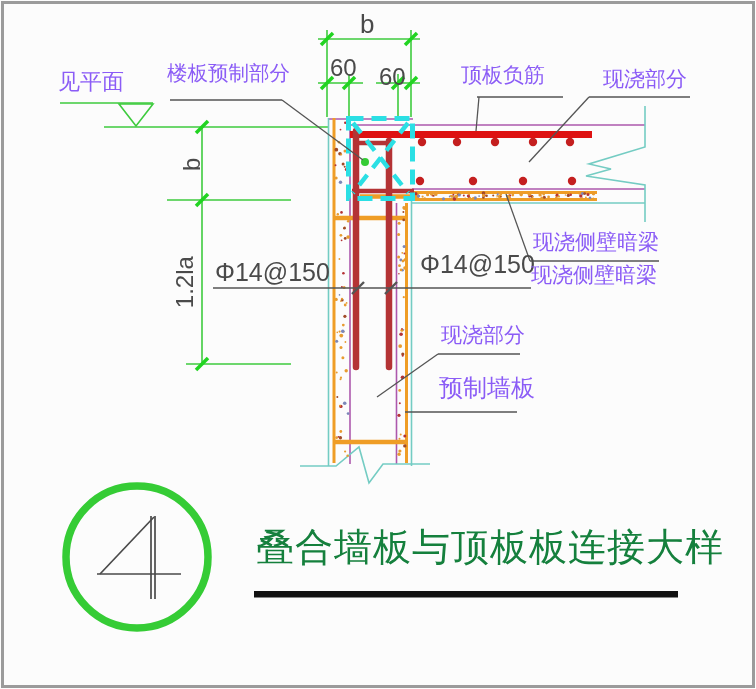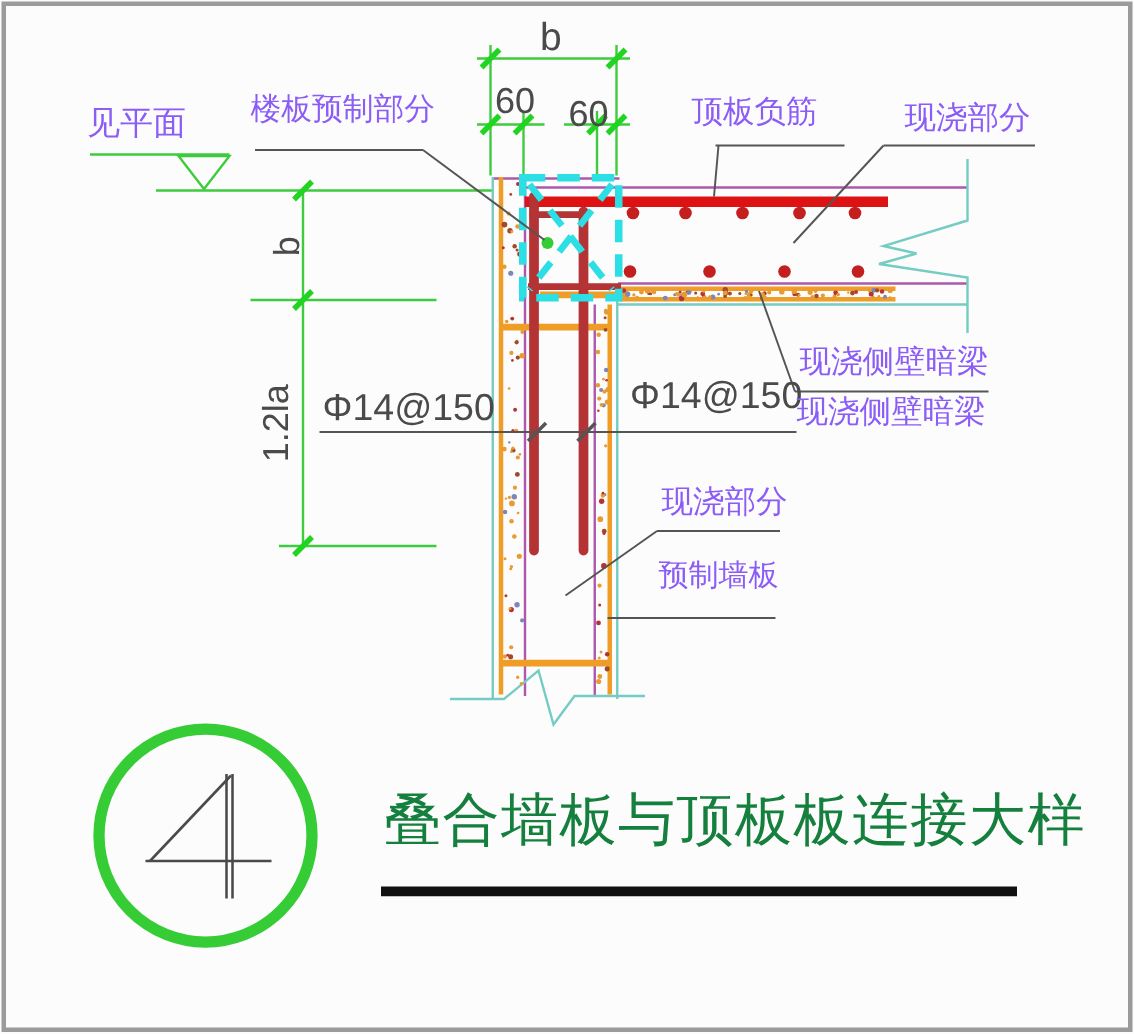--- a/index.html
+++ b/index.html
@@ -360,15 +360,15 @@
 <div class="lbl" style="left:215px;top:259px;font-size:25px;color:#4a4a4a;">Φ14@150</div>
 
 <div class="lbl" style="left:420px;top:251px;font-size:25px;color:#4a4a4a;">Φ14@150</div>
 
 <div class="lbl cjk" style="left:533px;top:230px;">现浇侧壁暗梁</div>
 
 <div class="lbl cjk" style="left:531px;top:263px;">现浇侧壁暗梁</div>
 
 <div class="lbl cjk" style="left:441px;top:323px;">现浇部分</div>
 
-<div class="lbl cjk" style="left:439px;top:375px;font-size:20px;font-family:Liberation Mono, monospace;">预制墙板</div>
+<div class="lbl cjk" style="left:439px;top:375px;font-size:24px;">预制墙板</div>
 
 <div class="lbl title-text" style="left:256px;top:527px;">叠合墙板与顶板板连接大样</div>
 
 </body></html>

